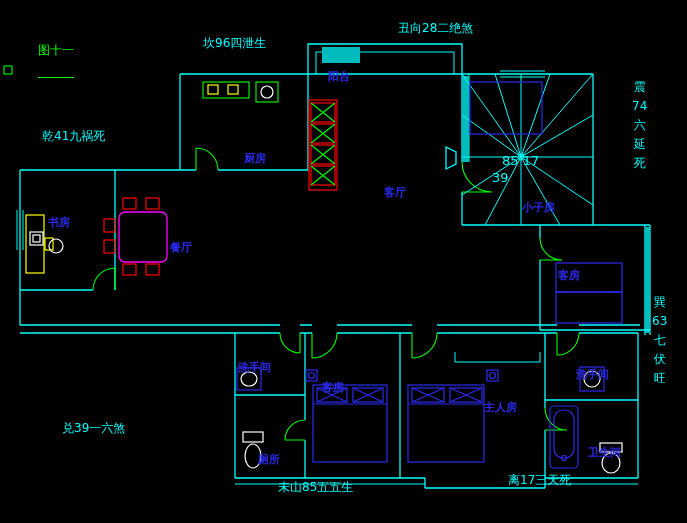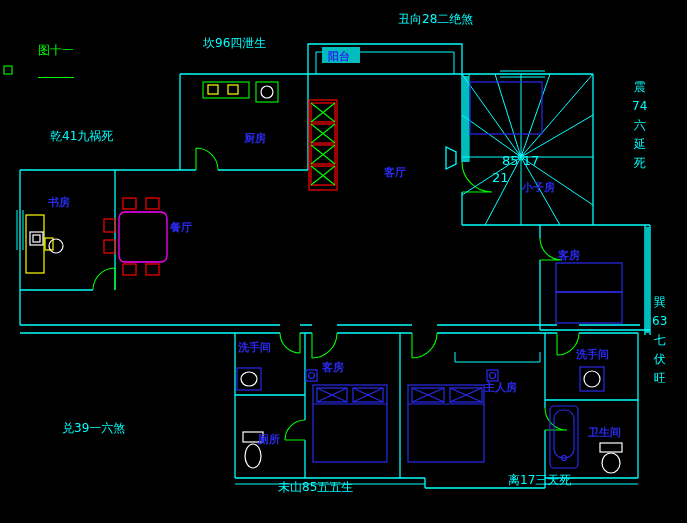--- a/index.html
+++ b/index.html
@@ -1,21 +1,21 @@
 <!DOCTYPE html>
 <html style="--bg: #000000; --wall: #00ffff; --wallfill: #00bcbc; --green: #00ff00; --blue: #2a2aee; --red: #ff0000; --magenta: #ff00ff; --yellow: #ffff00; --white: #ffffff;"><head>
 <meta charset="utf-8">
 <style>
   html,body{margin:0;padding:0;background:#000;}
   .canvas{position:relative;width:687px;height:523px;background:var(--bg,#000);
           overflow:hidden;font-family:"DejaVu Sans",sans-serif;}
   .canvas svg{position:absolute;left:0;top:0;}
   .lbl{position:absolute;white-space:pre-line;pointer-events:none;}
   .cyan{color:var(--wall);font-size:12px;}
-  .blue{color:var(--blue);font-size:11px;font-weight:bold;}
+  .blue{color:var(--blue);font-size:11px;font-weight:bold;margin-top:20px;}
   .green{color:var(--green);font-size:12px;border-bottom:1px solid var(--green);padding-bottom:18px;}
   .vert{line-height:19px;text-align:center;font-size:12px;}
   .small{font-size:13px;}
   
   .w  {stroke:var(--wall);fill:none;stroke-width:1.3;}
   .wt {stroke:var(--wall);fill:none;stroke-width:1;}
   .fw {fill:var(--wallfill);stroke:none;}
   .g  {stroke:var(--green);fill:none;stroke-width:1.1;}
   .b  {stroke:var(--blue);fill:none;stroke-width:1.2;}
   .r  {stroke:var(--red);fill:none;stroke-width:1.2;}
@@ -195,39 +195,39 @@
       <rect class="b" x="237" y="368" width="24" height="22"></rect>
       <ellipse class="wh" cx="249" cy="379" rx="8" ry="7"></ellipse>
     </g>
     <g>
       <rect class="b" x="580" y="367" width="24" height="24"></rect>
       <ellipse class="wh" cx="592" cy="379" rx="8" ry="8"></ellipse>
     </g>
   </svg>
 
   <div class="lbl green" style="left:38px;top:42px">图十一</div>
-  <div class="lbl cyan" style="left:398px;top:11px">丑向28二绝煞</div>
+  <div class="lbl cyan" style="left:398px;top:20px">丑向28二绝煞</div>
   <div class="lbl cyan" style="left:203px;top:35px">坎96四泄生</div>
-  <div class="lbl cyan" style="left:50px;top:128px">乾41九祸死</div>
+  <div class="lbl cyan" style="left:42px;top:128px">乾41九祸死</div>
   <div class="lbl cyan vert" style="left:632px;top:78px">震
 74
 六
 延
 死</div>
   <div class="lbl cyan vert" style="left:652px;top:293px">巽
 63
 七
 伏
 旺</div>
   <div class="lbl cyan" style="left:62px;top:420px">兑39一六煞</div>
   <div class="lbl cyan" style="left:278px;top:479px">未山85五五生</div>
   <div class="lbl cyan" style="left:508px;top:472px">离17三天死</div>
 
   <div class="lbl cyan small" style="left:502px;top:153px">85 17</div>
-  <div class="lbl cyan small" style="left:492px;top:170px">21</div>
+  <div class="lbl cyan small" style="left:492px;top:170px">39</div>
 
   <div class="lbl blue" style="left:328px;top:49px">阳台</div>
   <div class="lbl blue" style="left:244px;top:131px">厨房</div>
   <div class="lbl blue" style="left:384px;top:165px">客厅</div>
   <div class="lbl blue" style="left:522px;top:180px">小子房</div>
   <div class="lbl blue" style="left:48px;top:195px">书房</div>
   <div class="lbl blue" style="left:170px;top:220px">餐厅</div>
   <div class="lbl blue" style="left:558px;top:248px">客房</div>
   <div class="lbl blue" style="left:238px;top:340px">洗手间</div>
   <div class="lbl blue" style="left:322px;top:360px">客房</div>

